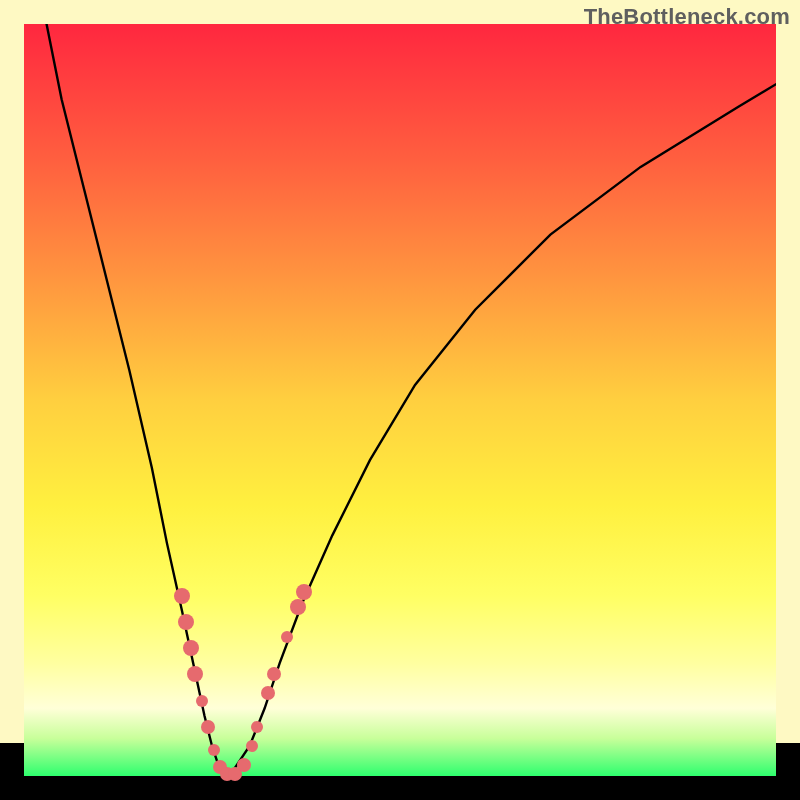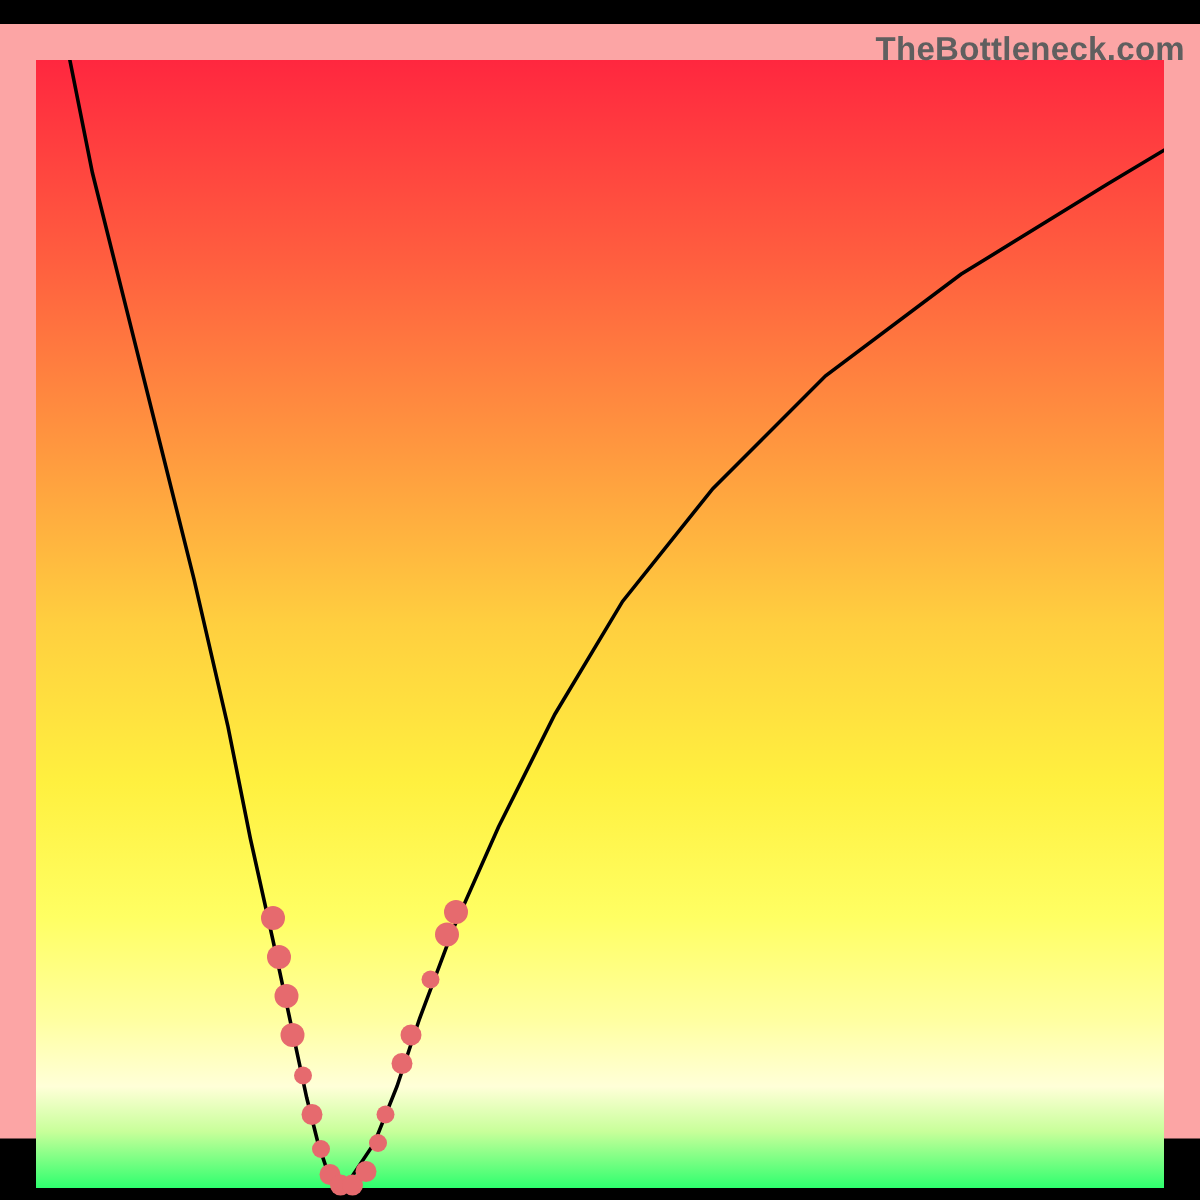--- a/index.html
+++ b/index.html
@@ -1,16 +1,16 @@
 <!DOCTYPE html>
 <html><head>
 <meta charset="utf-8">
 <style>
   html,body{margin:0;padding:0;width:800px;height:800px;background:#000;overflow:hidden;font-family:Arial,Helvetica,sans-serif}
-  .frame{position:absolute;left:0;top:16px;width:800px;height:743px;background:#fca5a5}
+  .frame{position:absolute;left:0;top:0;width:800px;height:743px;background:#fef9c3}
   .plot{position:absolute;left:24px;top:24px;width:752px;height:752px;
         background:linear-gradient(to bottom,
           #ff273f 0%,
           #ff5f3f 18%,
           #ff963f 34%,
           #ffcf3f 50%,
           #fff03f 64%,
           #ffff63 76%,
           #ffffa0 85%,
           #ffffd8 91%,

